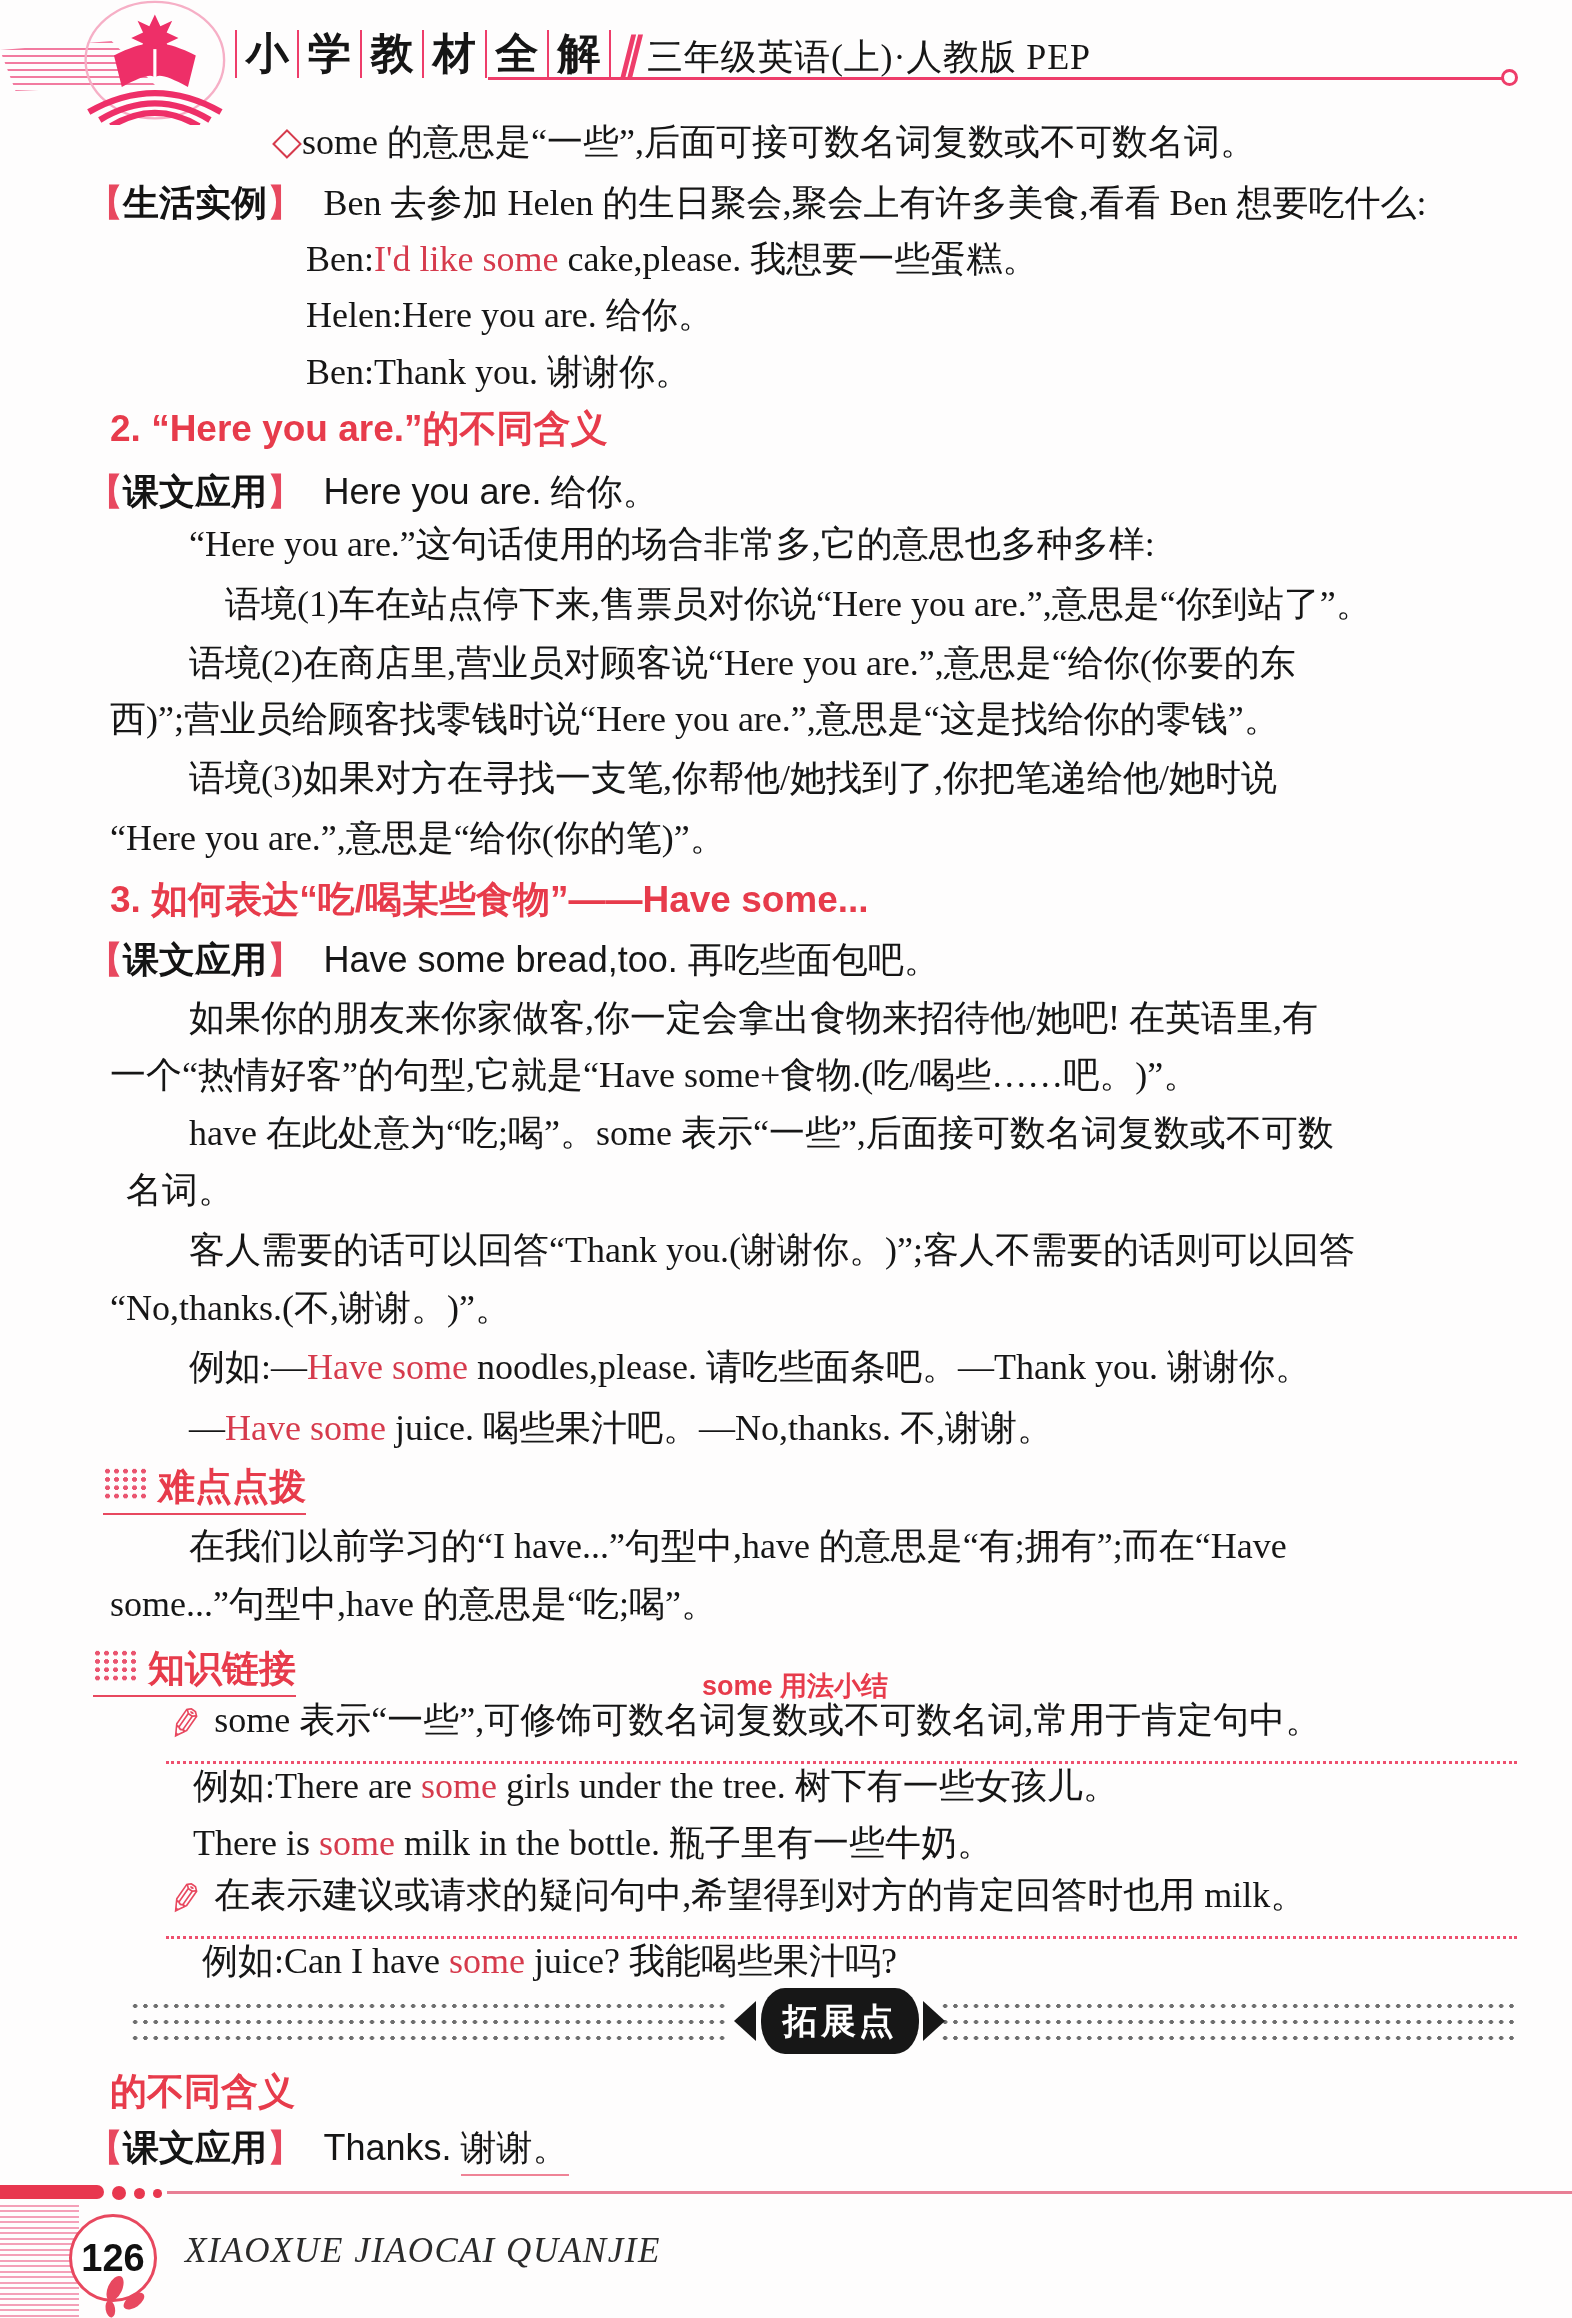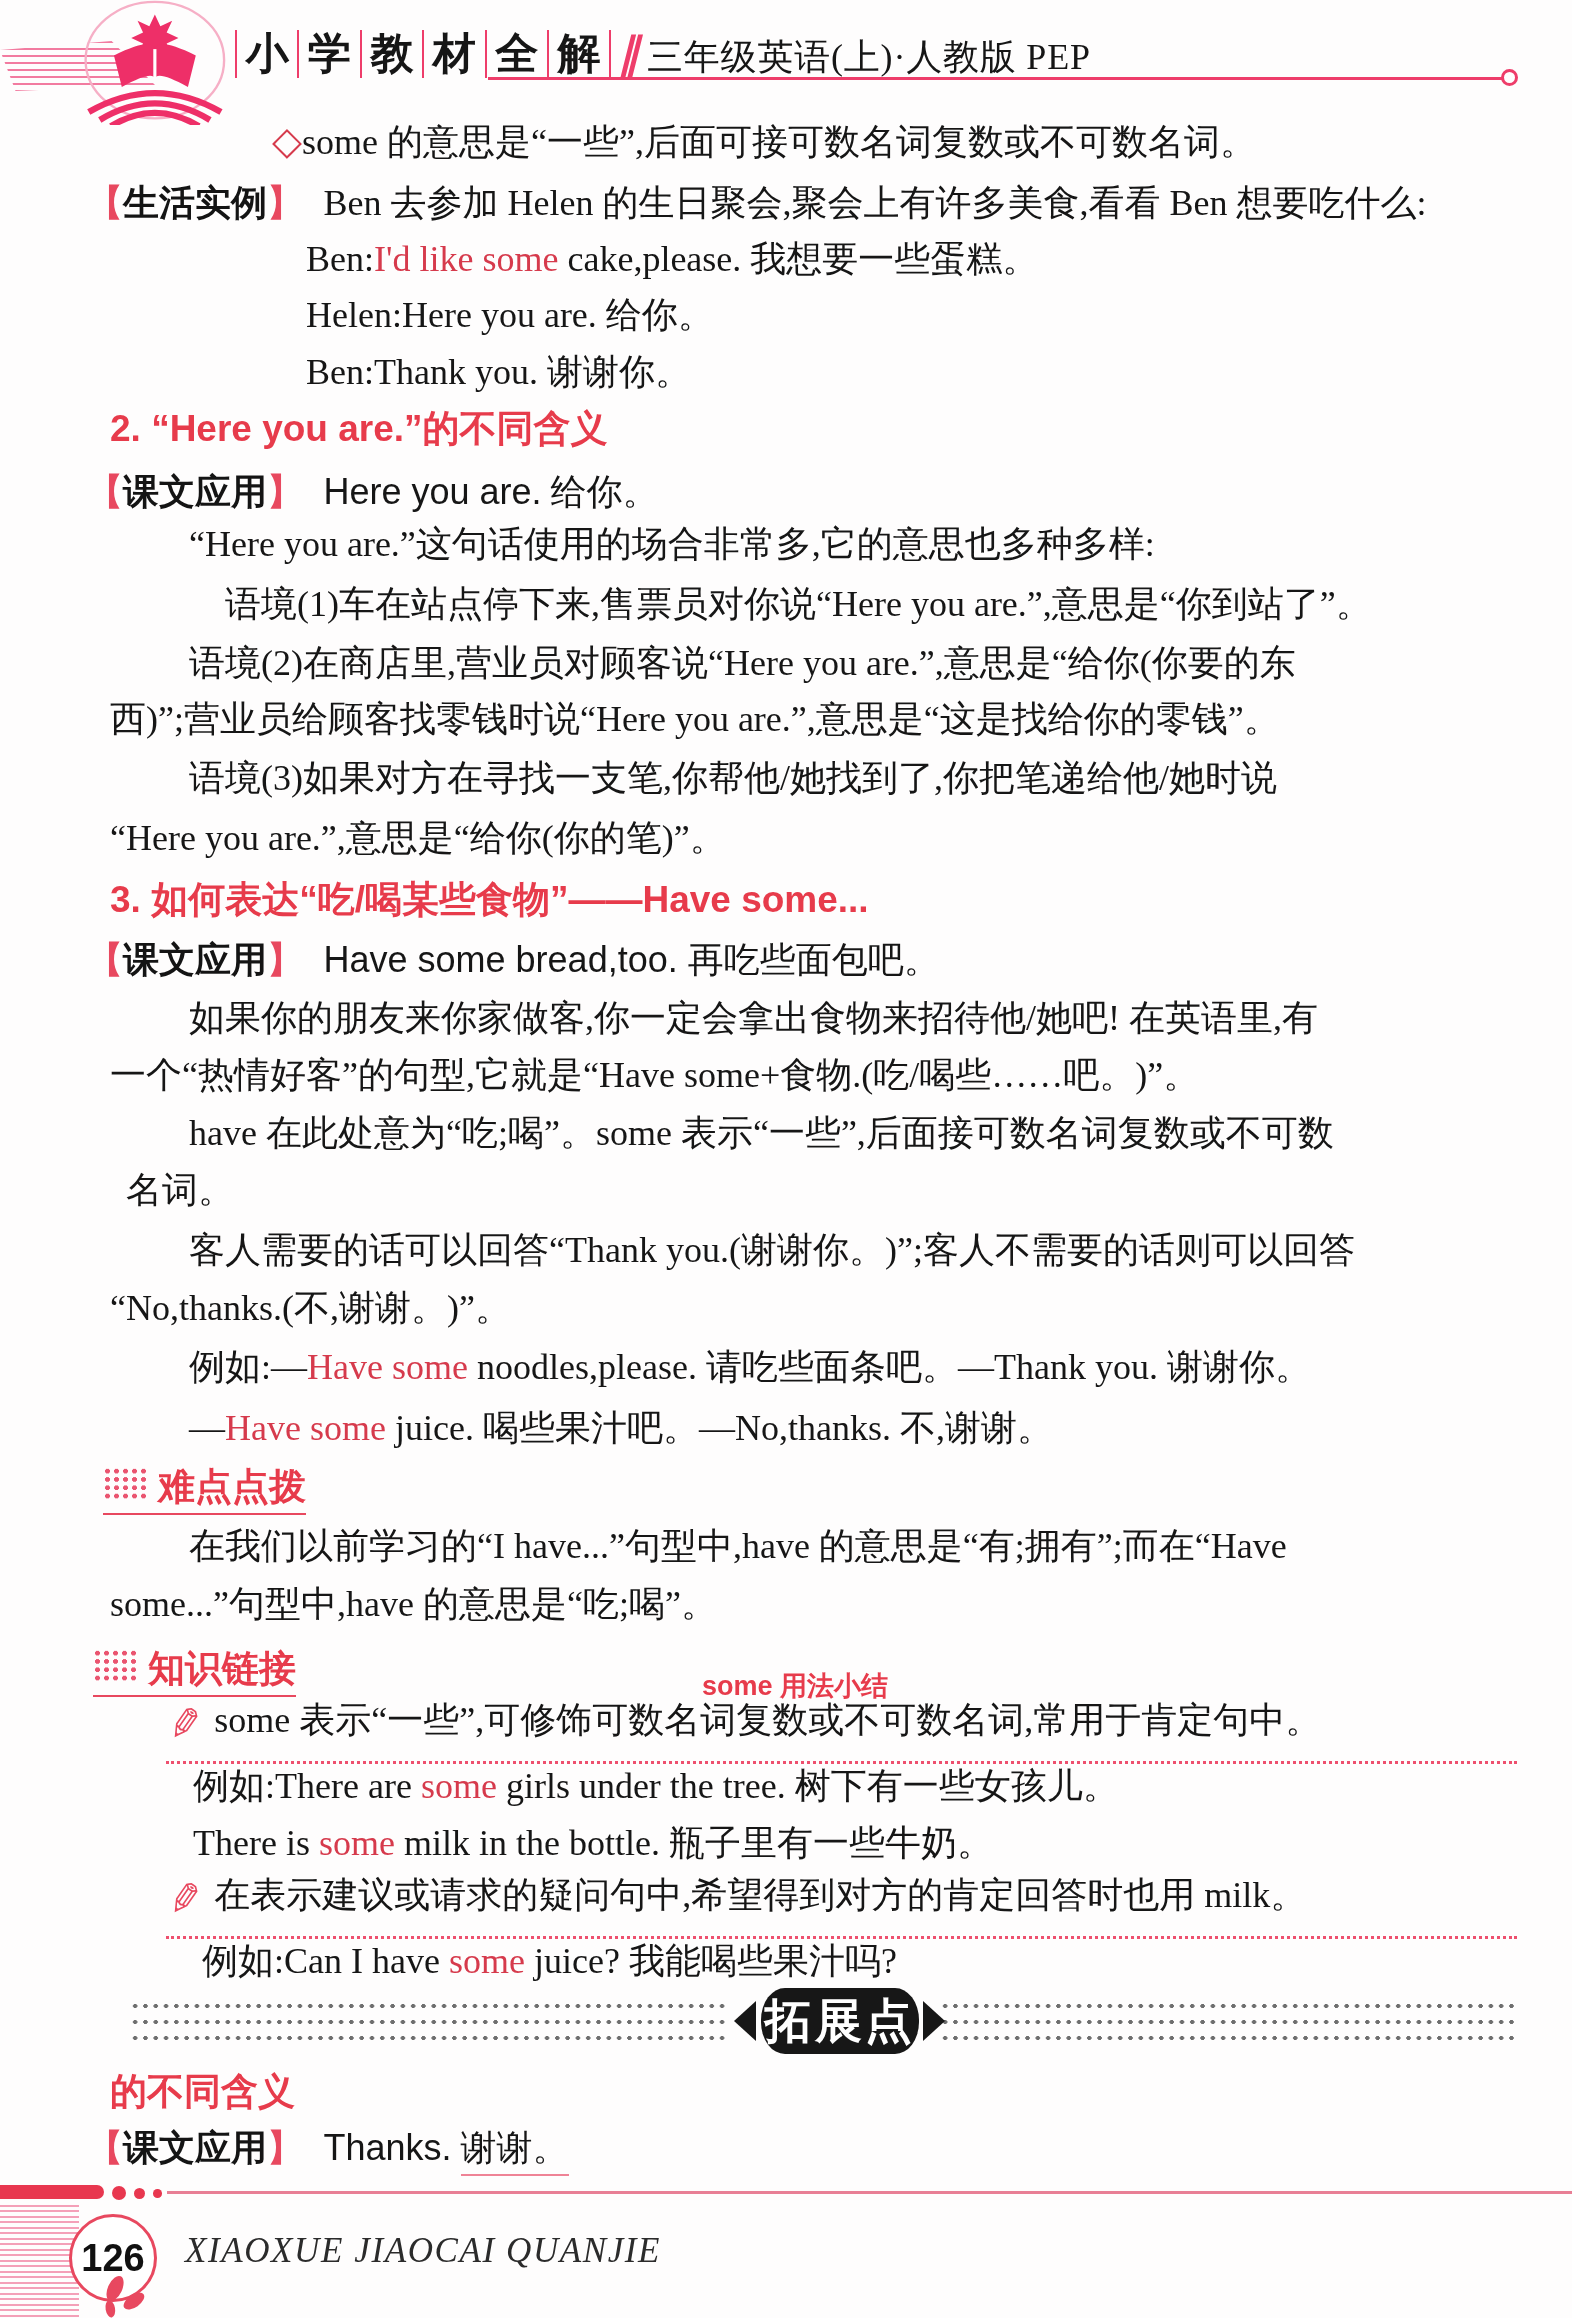--- a/index.html
+++ b/index.html
@@ -36,21 +36,21 @@
   .htitle{position:absolute;left:647px;top:35px;font-size:36px;letter-spacing:0.8px;}
   .hrule{position:absolute;left:488px;top:77px;width:1015px;height:3.2px;background:#ee3d6a;}
   .hrule-cap{position:absolute;left:1501px;top:69px;width:11px;height:11px;border:3.2px solid #ee3d6a;
              border-radius:50%;background:#fff;}
   
   .band{position:absolute;top:1998px;height:49px;
         background-image:radial-gradient(circle,#6e6e6e 1.9px,transparent 2.4px);
         background-size:10.3px 16px;}
   .lens{position:absolute;left:761px;top:1988px;width:158px;height:66px;background:#171717;
         border-radius:24px/32px;display:flex;align-items:center;justify-content:center;
-        color:#fff;font-family:"Liberation Sans",sans-serif;font-weight:bold;font-size:47px;
+        color:#fff;font-family:"Liberation Sans",sans-serif;font-weight:bold;font-size:35px;
         letter-spacing:3.2px;}
   .tri{position:absolute;width:0;height:0;border-top:20.5px solid transparent;border-bottom:20.5px solid transparent;}
   .tri-l{left:734px;top:2001px;border-right:22px solid #171717;}
   .tri-r{left:923px;top:2001px;border-left:22px solid #171717;}
   
   .footbar{position:absolute;left:0;top:2185px;width:104px;height:14px;background:#e8374f;
            border-radius:0 7px 7px 0;}
   .fdot{position:absolute;border-radius:50%;background:#e8374f;}
   .footline{position:absolute;left:167px;top:2191px;width:1405px;height:3.2px;background:#e87f95;}
   .stripes-bottom{position:absolute;left:0;top:2205px;width:79px;height:114px;

